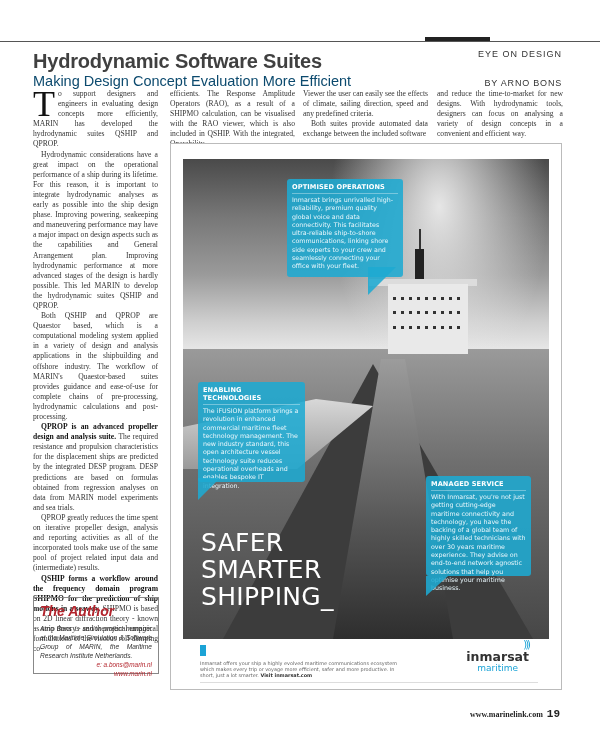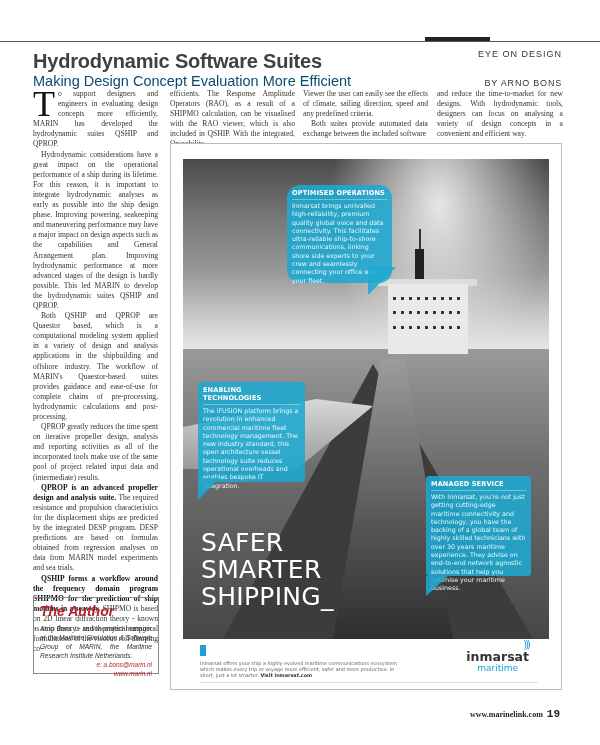--- a/index.html
+++ b/index.html
@@ -36,21 +36,21 @@
   .bridge-top { position: absolute; left: 186px; top: 120px; width: 108px; height: 7px; background: #dcdcdc; }
   .bridge-win { position: absolute; left: 210px; top: 138px; width: 70px; height: 3px; background: repeating-linear-gradient(90deg,#333 0 3px,transparent 3px 8px); }
   .bridge-win.w2 { top: 152px; }
   .bridge-win.w3 { top: 167px; }
   .funnel { position: absolute; left: 232px; top: 90px; width: 9px; height: 32px; background: #222; }
   .mast { position: absolute; left: 236px; top: 70px; width: 2px; height: 22px; background: #333; }
   .bubble { position: absolute; background: rgba(30,170,210,0.88); border-radius: 3px; color: #fff; font-family: "DejaVu Sans", sans-serif; padding: 4px 5px; }
   .bubble-title { font-size: 6.6px; font-weight: bold; letter-spacing: 0.1px; border-bottom: 1px solid rgba(255,255,255,0.35); padding-bottom: 2px; margin-bottom: 2px; }
   .bubble-text { font-size: 6.3px; line-height: 8.3px; color: #e9f7fc; }
   .tail { position: absolute; width: 0; height: 0; }
-  .b1 { left: 104px; top: 26px; width: 105px; height: 98px; border-radius: 13px; }
+  .b1 { left: 104px; top: 20px; width: 116px; height: 98px; }
   .b1-tail { left: 185px; top: 108px; border-left: 0 solid transparent; border-right: 28px solid transparent; border-top: 28px solid rgba(30,170,210,0.88); transform: skewX(0deg); }
   .b2 { left: 15px; top: 223px; width: 107px; height: 100px; }
   .b2-tail { left: 15px; top: 319px; border-right: 22px solid transparent; border-top: 22px solid rgba(30,170,210,0.88); }
   .b3 { left: 243px; top: 317px; width: 105px; height: 100px; }
   .b3-tail { left: 243px; top: 417px; border-right: 22px solid transparent; border-top: 20px solid rgba(30,170,210,0.88); }
   .slogan { position: absolute; left: 18px; top: 370px; color: #fff; font-family: "DejaVu Sans", sans-serif; font-size: 25px; line-height: 27px; letter-spacing: 0.3px; }
   .ad-footer { position: absolute; left: 12px; top: 500px; width: 366px; height: 40px; }
   .ad-flag { position: absolute; left: 17px; top: 1px; width: 6px; height: 11px; background: #1ba3d6; }
   .ad-copy { position: absolute; left: 17px; top: 16px; width: 200px; font-family: "DejaVu Sans", sans-serif; font-size: 4.9px; line-height: 6.2px; color: #666; }
   .ad-copy b { color: #333; }
@@ -69,22 +69,22 @@
 <div class="topline"></div>
 <div class="section">EYE ON DESIGN</div>
 <h1 class="title">Hydrodynamic Software Suites</h1>
 <h2 class="subtitle">Making Design Concept Evaluation More Efficient</h2>
 <div class="byline">BY ARNO BONS</div>
 
 <div class="col col1">
   <p class="noindent"><span class="dropcap">T</span><span>o support designers and engineers in evaluating design concepts more efficiently, MARIN has developed the hydrodynamic suites QSHIP and QPROP.</span></p>
   <p>Hydrodynamic considerations have a great impact on the operational performance of a ship during its lifetime. For this reason, it is important to integrate hydrodynamic analyses as early as possible into the ship design phase. Improving powering, seakeeping and maneuvering performance may have a major impact on design aspects such as the capabilities and General Arrangement plan. Improving hydrodynamic performance at more advanced stages of the design is hardly possible. This led MARIN to develop the hydrodynamic suites QSHIP and QPROP.</p>
   <p>Both QSHIP and QPROP are Quaestor based, which is a computational modeling system applied in a variety of design and analysis applications in the shipbuilding and offshore industry. The workflow of MARIN's Quaestor-based suites provides guidance and ease-of-use for complete chains of pre-processing, hydrodynamic calculations and post-processing.</p>
+  <p><span class="bold">QPROP is an advanced propeller design and analysis suite.</span><span> The required resistance and propulsion characteristics for the displacement ships are predicted by the integrated DESP program. DESP predictions are based on formulas obtained from regression analyses on data from MARIN model experiments and sea trials.</span></p>
   <p>QPROP greatly reduces the time spent on iterative propeller design, analysis and reporting activities as all of the incorporated tools make use of the same pool of project related input data and (intermediate) results.</p>
-  <p><span class="bold">QPROP is an advanced propeller design and analysis suite.</span><span> The required resistance and propulsion characteristics for the displacement ships are predicted by the integrated DESP program. DESP predictions are based on formulas obtained from regression analyses on data from MARIN model experiments and sea trials.</span></p>
   <p><span class="bold">QSHIP forms a workflow around the frequency domain program SHIPMO for the prediction of ship motions in a seaway.</span><span> SHIPMO is based on 2D linear diffraction theory - known as strip theory - and theoretical empirical formulations of the viscous roll damping co-</span></p>
 </div>
 
 <div class="col col2">
   <p class="noindent">efficients. The Response Amplitude Operators (RAO), as a result of a SHIPMO calculation, can be visualised with the RAO viewer, which is also included in QSHIP. With the integrated, Operability</p>
 </div>
 <div class="col col3">
   <p class="noindent">Viewer the user can easily see the effects of climate, sailing direction, speed and any predefined criteria.</p>
   <p>Both suites provide automated data exchange between the included software</p>
 </div>

